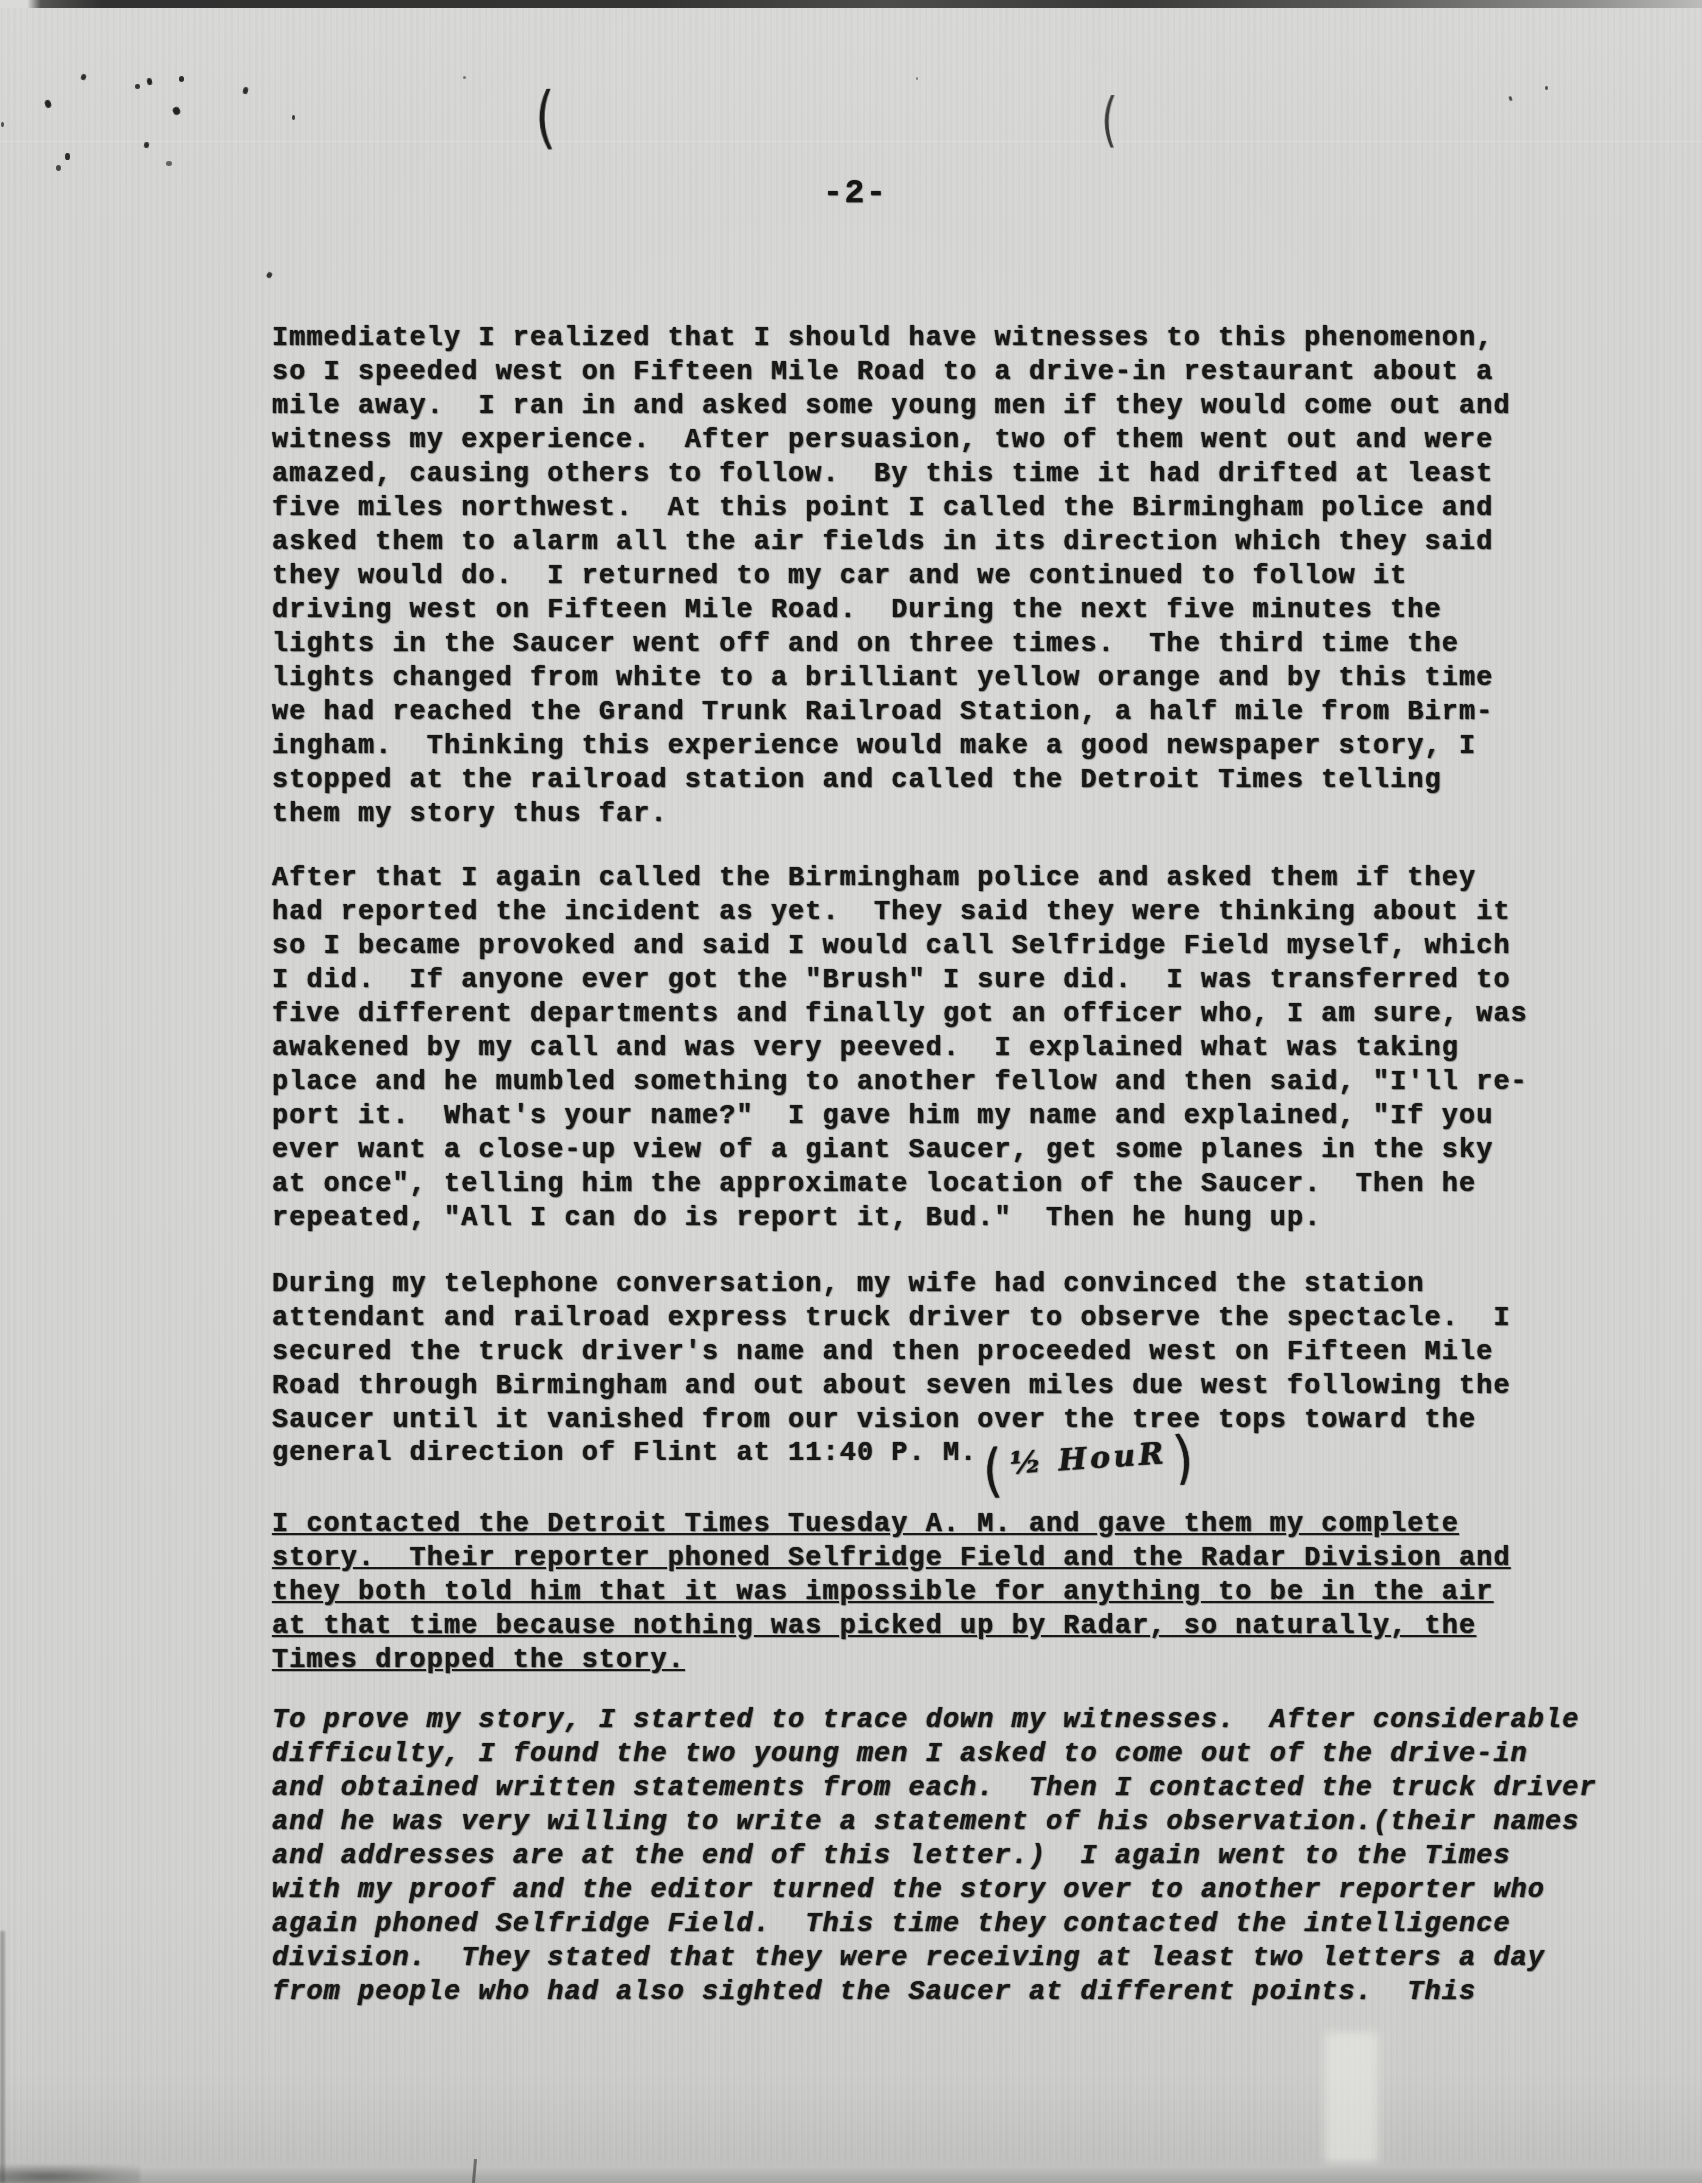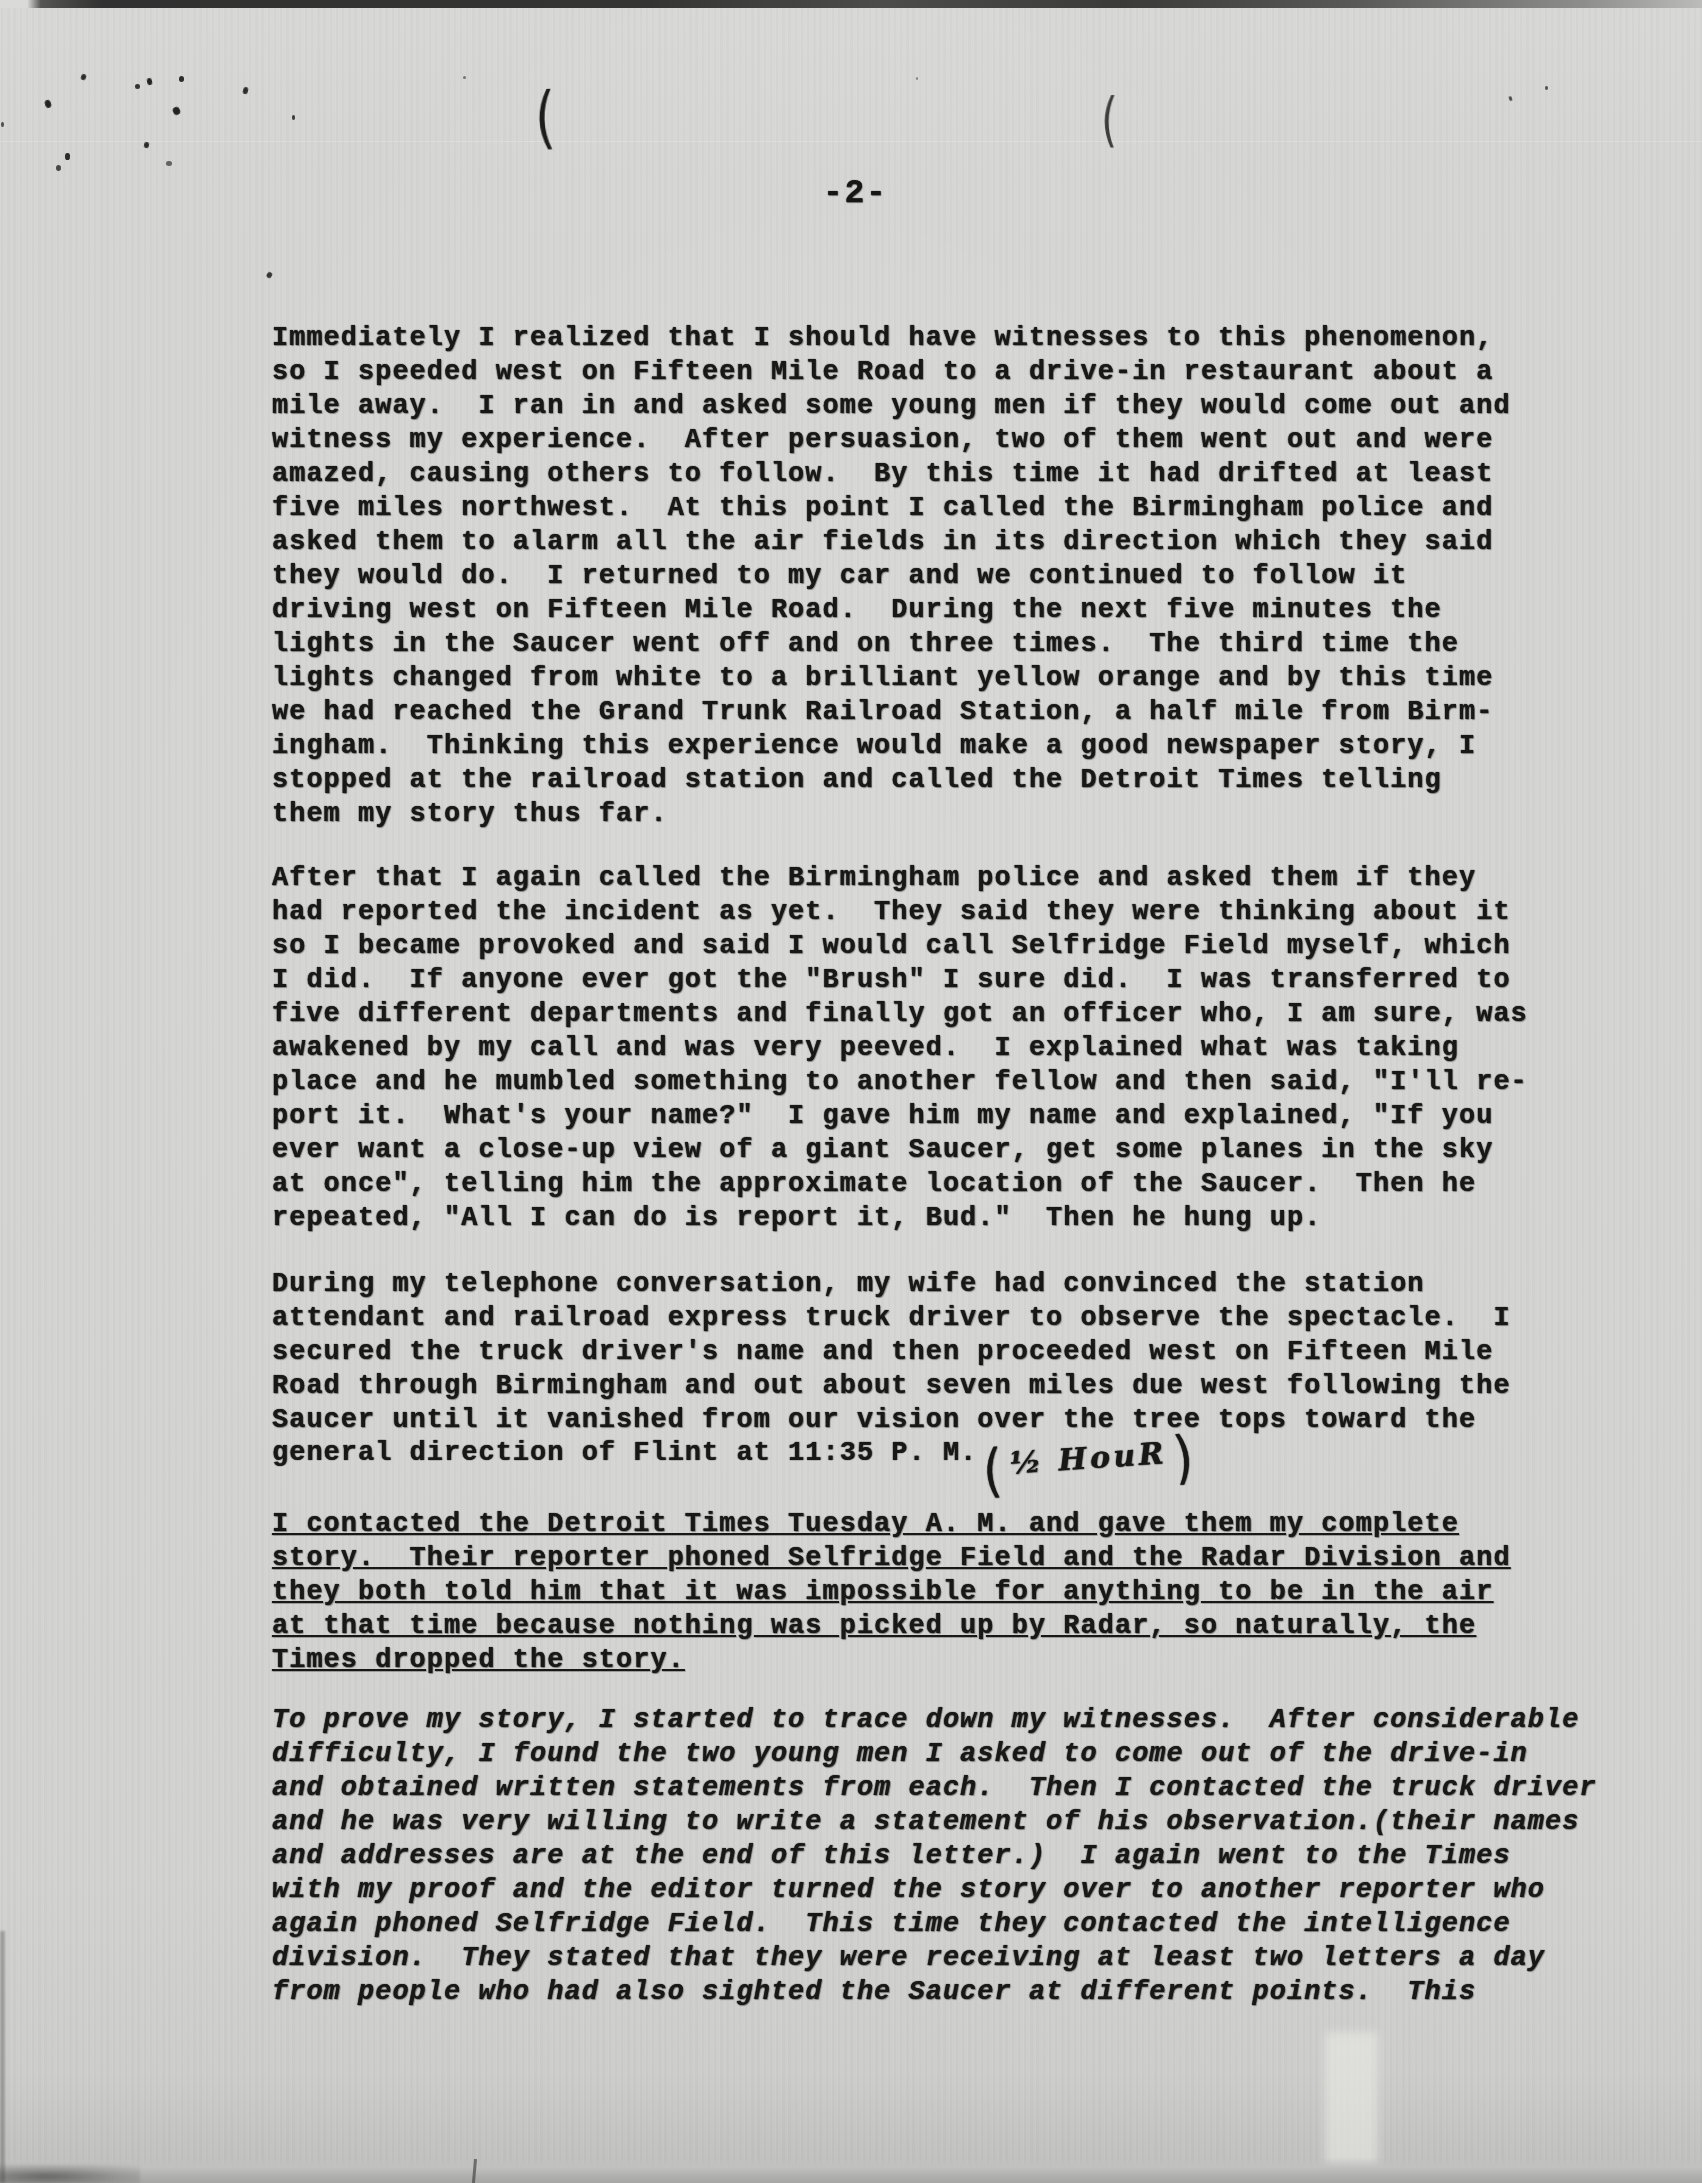--- a/index.html
+++ b/index.html
@@ -185,21 +185,21 @@
 so I became provoked and said I would call Selfridge Field myself, which
 I did.  If anyone ever got the "Brush" I sure did.  I was transferred to
 five different departments and finally got an officer who, I am sure, was
 awakened by my call and was very peeved.  I explained what was taking
 place and he mumbled something to another fellow and then said, "I'll re-
 port it.  What's your name?"  I gave him my name and explained, "If you
 ever want a close-up view of a giant Saucer, get some planes in the sky
 at once", telling him the approximate location of the Saucer.  Then he
 repeated, "All I can do is report it, Bud."  Then he hung up.</div>
 
-    <div class="flint-line"><span>general direction of Flint at 11:35 P. M.</span><span class="annotation"><span class="paren">(</span><span class="ann-text">½ HouR</span><span class="paren paren-close">)</span></span></div>
+    <div class="flint-line"><span>general direction of Flint at 11:40 P. M.</span><span class="annotation"><span class="paren">(</span><span class="ann-text">½ HouR</span><span class="paren paren-close">)</span></span></div>
 
     <div class="para p4">I contacted the Detroit Times Tuesday A. M. and gave them my complete
 story.  Their reporter phoned Selfridge Field and the Radar Division and
 they both told him that it was impossible for anything to be in the air
 at that time because nothing was picked up by Radar, so naturally, the
 Times dropped the story.</div>
     <div class="para p5">To prove my story, I started to trace down my witnesses.  After considerable
 difficulty, I found the two young men I asked to come out of the drive-in
 and obtained written statements from each.  Then I contacted the truck driver
 and he was very willing to write a statement of his observation.(their names

